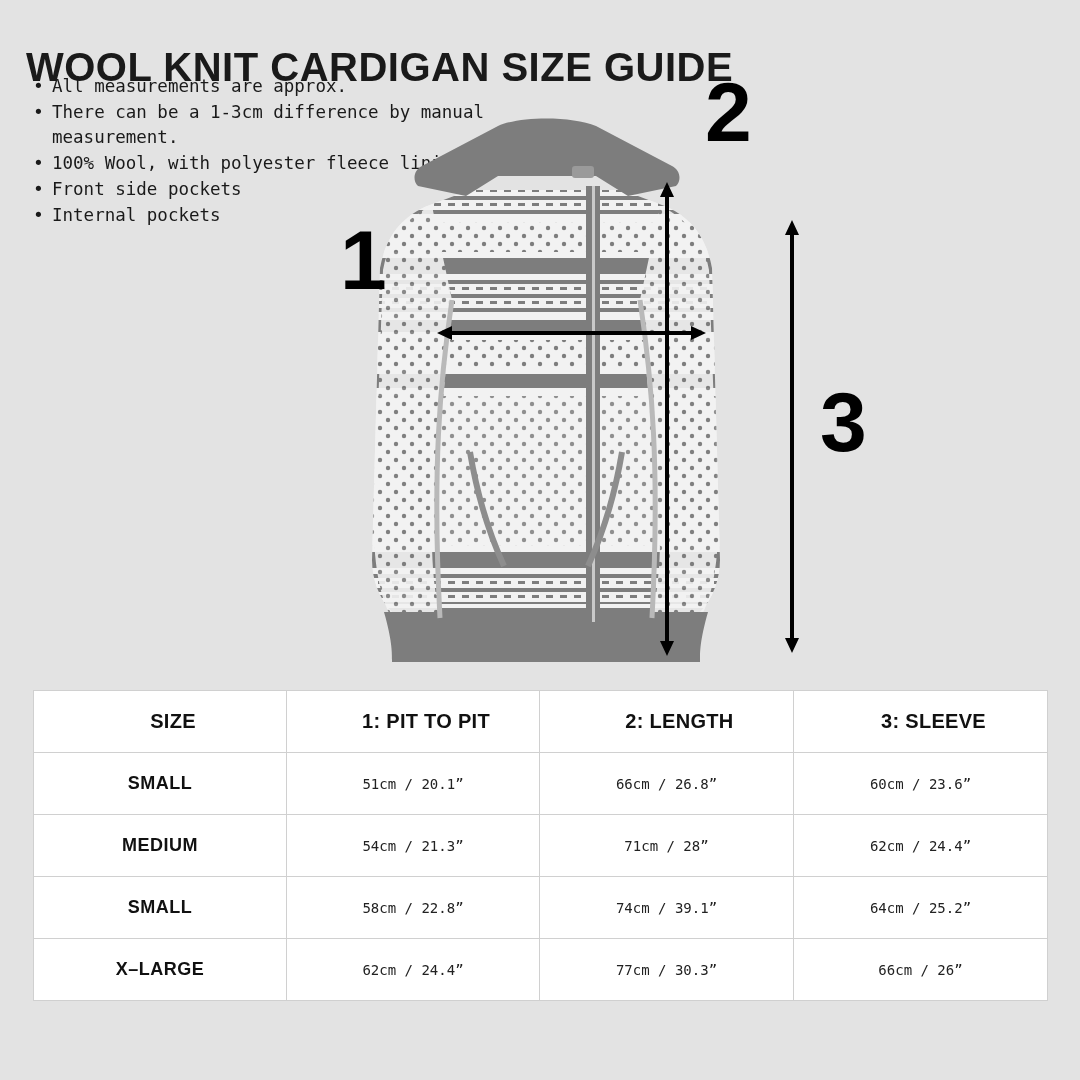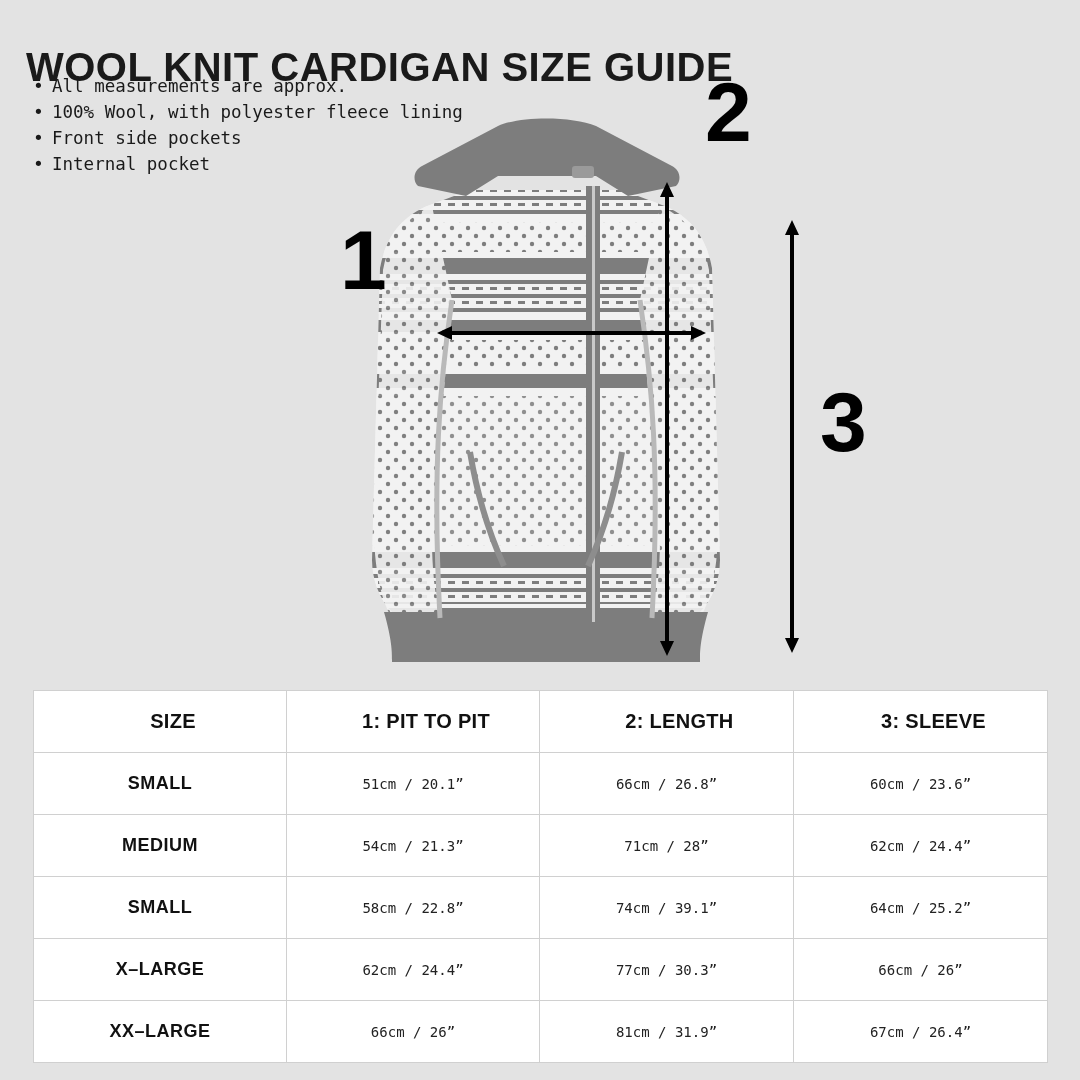--- a/index.html
+++ b/index.html
@@ -119,23 +119,24 @@
 </style>
 </head>
 <body>
 
 <div class="page">
 
   <h1 id="title">WOOL KNIT CARDIGAN SIZE GUIDE</h1>
 
   <ul id="bullets">
     <li>All measurements are approx.</li>
+    <li>There can be a 1-3cm difference by manual measurement.</li>
     <li>100% Wool, with polyester fleece lining</li>
     <li>Front side pockets</li>
-    <li>Internal pocket</li>
+    <li>Internal pockets</li>
   </ul>
 
   <svg class="overlay" viewBox="0 0 1080 1080">
     <defs>
       <pattern id="knitpat" width="14" height="14" patternUnits="userSpaceOnUse">
         <rect width="14" height="14" fill="#f2f2f2"></rect>
         <rect x="0" y="0" width="14" height="4" fill="#7d7d7d"></rect>
         <rect x="0" y="7" width="7" height="3" fill="#7d7d7d"></rect>
       </pattern>
       <pattern id="knitpat2" width="16" height="16" patternUnits="userSpaceOnUse">
@@ -256,22 +257,16 @@
         <td class="meas">58cm / 22.8”</td>
         <td class="meas">74cm / 39.1”</td>
         <td class="meas">64cm / 25.2”</td>
       </tr>
       <tr>
         <td class="size-name">X–LARGE</td>
         <td class="meas">62cm / 24.4”</td>
         <td class="meas">77cm / 30.3”</td>
         <td class="meas">66cm / 26”</td>
       </tr>
-      <tr>
-        <td class="size-name">XX–LARGE</td>
-        <td class="meas">66cm / 26”</td>
-        <td class="meas">81cm / 31.9”</td>
-        <td class="meas">67cm / 26.4”</td>
-      </tr>
     </tbody>
   </table>
 
 </div>
 
 </body></html>

